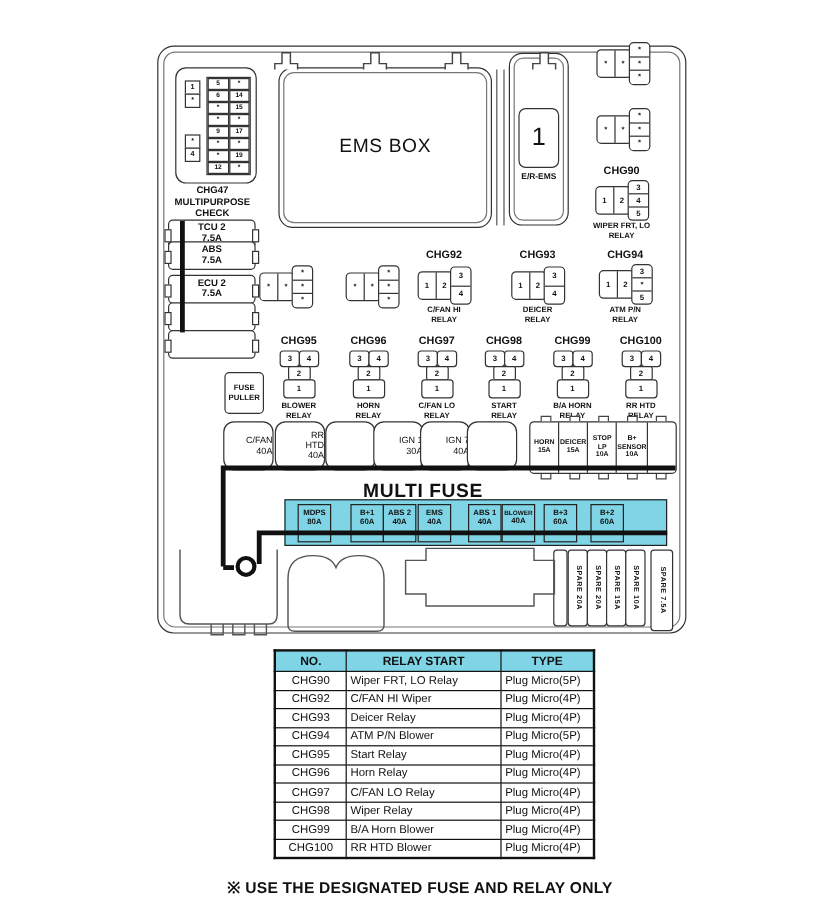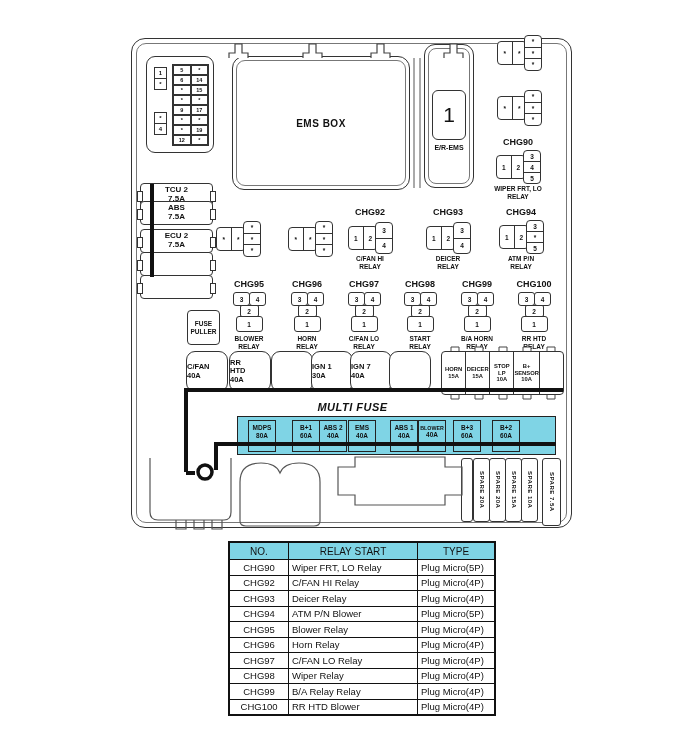--- a/index.html
+++ b/index.html
@@ -31,21 +31,21 @@
           font-size:8px; font-weight:bold; line-height:1.1; text-align:center; }
   .lfuse::before,.lfuse::after{ content:""; position:absolute; top:7px; width:4px; height:9px; border:1px solid var(--ln); background:#fff; }
   .lfuse::before{ left:-4px; } .lfuse::after{ right:-4px; }
 
   .fpuller{ left:187px; top:310px; width:33px; height:35px; border:1.3px solid var(--ln); border-radius:4px; background:#fff;
             display:flex; flex-direction:column; align-items:center; justify-content:center; font-size:6.5px; font-weight:bold; line-height:1.2; text-align:center; }
 
   
   .emsbox{ left:232px; top:56px; width:178px; height:134px; border:1.6px solid var(--ln); border-radius:12px; }
   .emsbox::after{ inset:3px; border-radius:9px; }
-  .emslabel{ width:100%; height:100%; display:flex; align-items:center; justify-content:center; font-size:10px; font-weight:bold; letter-spacing:0.5px; }
+  .emslabel{ width:100%; height:100%; display:flex; align-items:center; justify-content:center; font-size:16px; font-weight:normal; letter-spacing:0.5px; }
   .ercol{ left:424px; top:44px; width:50px; height:144px; border:1.5px solid var(--ln); border-radius:11px; }
   .ercol::after{ inset:3px; border-radius:8px; }
   .erslot{ left:432px; top:90px; width:34px; height:50px; border:1.5px solid var(--ln); border-radius:6px; background:#fff;
            display:flex; align-items:center; justify-content:center; font-size:21px; }
   .erlabel{ left:420px; top:144px; width:58px; text-align:center; font-size:7px; font-weight:bold; }
 
   
   .r5{ position:absolute; width:44px; height:34px; }
   .rh{ position:absolute; left:0; top:6px; width:28px; height:22px; border:1.4px solid var(--ln); border-radius:4px; background:#fff; display:flex; }
   .rh .pc{ flex:1; display:flex; align-items:center; justify-content:center; font-size:6.5px; font-weight:bold; border-right:1px solid var(--ln); }
@@ -66,46 +66,46 @@
   .rctop{ display:flex; }
   .rctop .pc{ width:17px; height:14px; box-sizing:border-box; border:1.4px solid var(--ln); border-radius:3px; background:#fff;
               display:flex; align-items:center; justify-content:center; font-size:6.5px; font-weight:bold; margin-right:-1px; }
   .rcmid{ width:19px; height:12px; box-sizing:border-box; margin-top:-1px; border:1.4px solid var(--ln); border-radius:2px; background:#fff;
           display:flex; align-items:center; justify-content:center; font-size:6.5px; font-weight:bold; }
   .rcbot{ width:27px; height:16px; box-sizing:border-box; margin-top:-1px; border:1.4px solid var(--ln); border-radius:3px; background:#fff;
           display:flex; align-items:center; justify-content:center; font-size:6.5px; font-weight:bold; }
 
   
   .bigf{ position:absolute; top:351px; width:40px; height:39px; border:1.5px solid var(--ln); border-radius:9px; background:#fff;
-         display:flex; flex-direction:column; align-items:flex-start; justify-content:center;
-         font-size:7.5px; font-weight:bold; line-height:1.12; text-align:center; }
+         display:flex; flex-direction:column; align-items:flex-end; justify-content:center;
+         font-size:7.5px; font-weight:normal; line-height:1.12; text-align:center; }
 
   
   .sfb{ left:441px; top:351px; width:123px; height:44px; border:1.4px solid var(--ln); border-radius:4px; background:#fff; display:flex; }
   .sfc{ flex:1; border-right:1px solid var(--ln); display:flex; flex-direction:column; align-items:center; justify-content:center;
         font-size:5.8px; font-weight:bold; line-height:1.2; text-align:center; }
   .sfc:last-child{ border-right:none; }
 
   
-  .mtitle{ left:280px; top:401px; width:145px; text-align:center; font-size:11px; font-weight:bold; letter-spacing:0.5px;font-style:italic; }
+  .mtitle{ left:280px; top:401px; width:145px; text-align:center; font-size:16px; font-weight:bold; letter-spacing:0.5px; }
   .mstrip{ left:237px; top:416px; width:319px; height:39px; background:var(--cy); border:1.2px solid #222; }
   .mf{ position:absolute; top:3px; width:28px; height:32px; box-sizing:border-box; border:1.3px solid #222; display:flex; flex-direction:column; }
   .mfl{ flex:1; display:flex; flex-direction:column; align-items:center; justify-content:center; font-size:6.5px; font-weight:bold; line-height:1.2; }
   .mfb{ height:7px; border-top:1.2px solid #222; }
 
   
   .spare{ position:absolute; top:458px; width:15px; height:62px; border:1.3px solid var(--ln); border-radius:3px; background:#fff;
           writing-mode:vertical-rl; text-orientation:mixed; font-size:6px; font-weight:bold; letter-spacing:0.5px;
           display:flex; align-items:center; justify-content:center; }
   .spare-empty{ left:461px; width:10px; }
 
   
   .rtable{ left:228px; top:541px; border-collapse:collapse; table-layout:fixed; }
   .rtable th,.rtable td{ border:1px solid #111; font-size:9.5px; padding:1px 3px; height:12.5px; background:#fff; }
-  .rtable th{ background:var(--cy); font-weight:normal; font-size:10px; height:14px;margin-top:20px; }
+  .rtable th{ background:var(--cy); font-weight:bold; font-size:10px; height:14px;margin-top:20px; }
   .rtable{ border:2px solid #111; }
   .c-no{ width:52px; text-align:center; }
   .c-name{ width:122px; text-align:left; }
   .c-type{ width:70px; }
 
   .note{ left:0; top:730px; width:700px; text-align:center; font-size:13px; font-weight:bold; letter-spacing:0.2px; }
 
   .lineart{ left:0; top:0; width:700px; height:751px; pointer-events:none; z-index:5; }
 </style>
 </head>
@@ -135,20 +135,26 @@
       <div class="cgc">9</div>
       <div class="cgc">17</div>
       <div class="cgc">*</div>
       <div class="cgc">*</div>
       <div class="cgc">*</div>
       <div class="cgc">19</div>
       <div class="cgc">12</div>
       <div class="cgc">*</div>
     </div>
   </div>
+  <div class="abs connlabel">
+    <div>CHG47</div>
+    <div>MULTIPURPOSE</div>
+    <div>CHECK</div>
+    <div>CONNECTOR</div>
+  </div>
 
   <div class="abs lfuse" style="top:183px">
     <span>TCU 2</span>
       <span>7.5A</span>
   </div>
   <div class="abs lfuse" style="top:201px">
     <span>ABS</span>
       <span>7.5A</span>
   </div>
   <div class="abs lfuse" style="top:229px">
@@ -498,66 +504,67 @@
       </tr>
     </thead>
     <tbody>
       <tr>
           <td class="c-no">CHG90</td>
           <td class="c-name">Wiper FRT, LO Relay</td>
           <td class="c-type">Plug Micro(5P)</td>
         </tr>
       <tr>
           <td class="c-no">CHG92</td>
-          <td class="c-name">C/FAN HI Relay</td>
+          <td class="c-name">C/FAN HI Wiper</td>
           <td class="c-type">Plug Micro(4P)</td>
         </tr>
       <tr>
           <td class="c-no">CHG93</td>
           <td class="c-name">Deicer Relay</td>
           <td class="c-type">Plug Micro(4P)</td>
         </tr>
       <tr>
           <td class="c-no">CHG94</td>
           <td class="c-name">ATM P/N Blower</td>
           <td class="c-type">Plug Micro(5P)</td>
         </tr>
       <tr>
           <td class="c-no">CHG95</td>
-          <td class="c-name">Blower Relay</td>
+          <td class="c-name">Start Relay</td>
           <td class="c-type">Plug Micro(4P)</td>
         </tr>
       <tr>
           <td class="c-no">CHG96</td>
           <td class="c-name">Horn Relay</td>
           <td class="c-type">Plug Micro(4P)</td>
         </tr>
       <tr>
           <td class="c-no">CHG97</td>
           <td class="c-name">C/FAN LO Relay</td>
           <td class="c-type">Plug Micro(4P)</td>
         </tr>
       <tr>
           <td class="c-no">CHG98</td>
           <td class="c-name">Wiper Relay</td>
           <td class="c-type">Plug Micro(4P)</td>
         </tr>
       <tr>
           <td class="c-no">CHG99</td>
-          <td class="c-name">B/A Relay Relay</td>
+          <td class="c-name">B/A Horn Blower</td>
           <td class="c-type">Plug Micro(4P)</td>
         </tr>
       <tr>
           <td class="c-no">CHG100</td>
           <td class="c-name">RR HTD Blower</td>
           <td class="c-type">Plug Micro(4P)</td>
         </tr>
     </tbody>
   </table>
 
+  <div class="abs note">※ USE THE DESIGNATED FUSE AND RELAY ONLY</div>
 
   <svg class="abs lineart" viewBox="0 0 700 751">
 
     <g stroke="#444" stroke-width="1.2" fill="#fff">
       <path d="M229 58 v-5 h6 v-9 h7 v9 h6 v5"></path>
       <path d="M303 58 v-5 h6 v-9 h7 v9 h6 v5"></path>
       <path d="M371 58 v-5 h6 v-9 h7 v9 h6 v5"></path>
       <path d="M444 58 v-5 h6 v-9 h7 v9 h6 v5"></path>
     </g>
 

